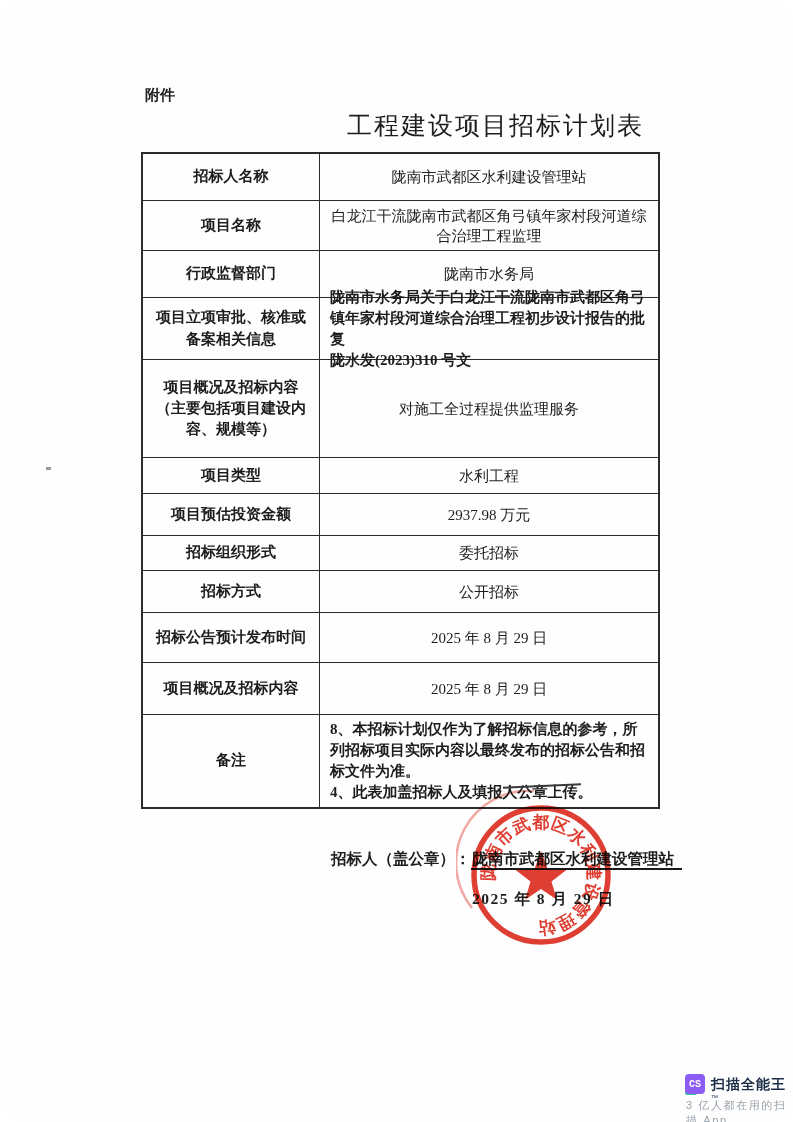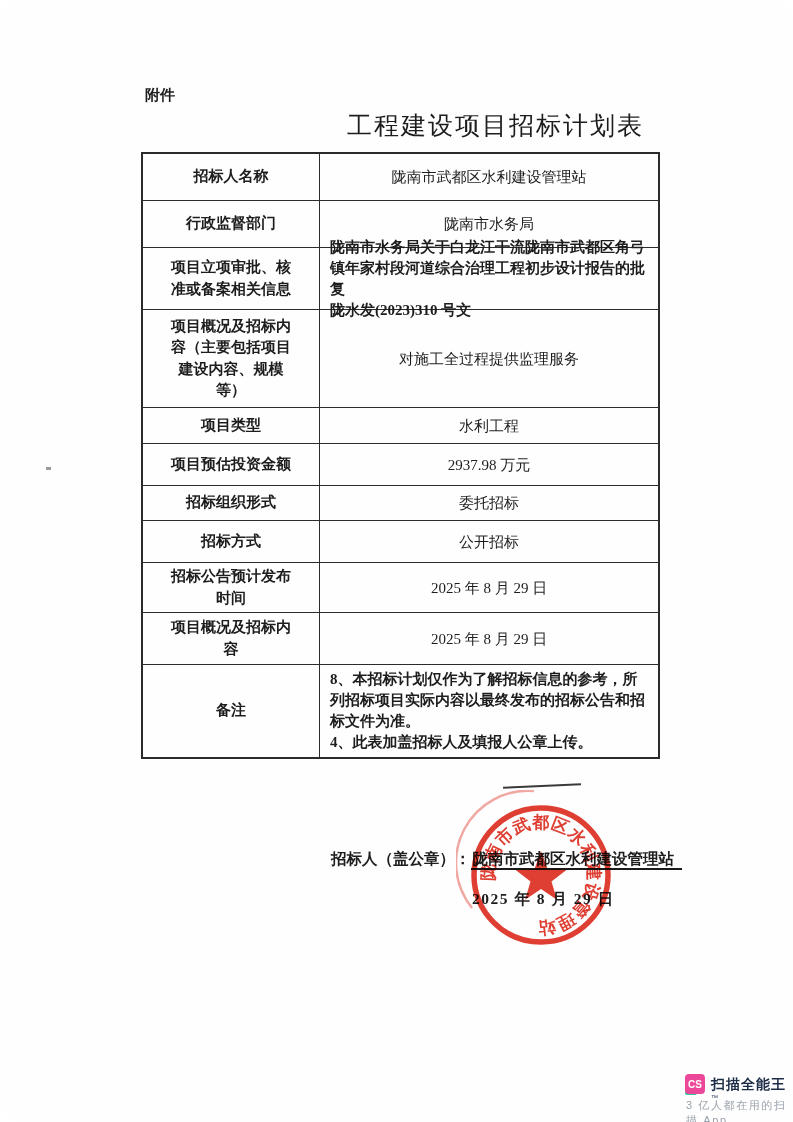--- a/index.html
+++ b/index.html
@@ -16,21 +16,21 @@
   }
   .bid-table {
     position:absolute; left:141px; top:152px; width:519px;
     border:2px solid var(--line);
   }
   .trow { display:flex; border-top:1.5px solid var(--line); }
   .trow:first-child { border-top:none; }
   .lcell {
     width:177px; flex:0 0 177px; border-right:1.5px solid var(--line);
     display:flex; align-items:center; justify-content:center; text-align:center;
-    font-size:15px; font-weight:600; line-height:1.42; padding:3px 23px;
+    font-size:15px; font-weight:600; line-height:1.42; padding:3px 8px;
   }
   .vcell {
     flex:1; display:flex; align-items:center; font-size:15px; font-weight:500;
     line-height:20px; padding:3px 10px; white-space:pre-line;
   }
   .v-center { justify-content:center; text-align:center; }
   .v-left { justify-content:flex-start; text-align:left; line-height:21px;font-weight:bold; }
   .h-r1{height:46px}.h-r2{height:50px}.h-r3{height:47px}.h-r4{height:62px}
   .h-r5{height:98px}.h-r6{height:36px}.h-r7{height:42px}.h-r8{height:35px}
   .h-r9{height:42px}.h-r10{height:50px}.h-r11{height:52px}.h-r12{height:93px}
@@ -49,22 +49,22 @@
   .speck { position:absolute; left:46px; top:467px; width:5px; height:3px; background:#9b9b9b; }
   .stamp { position:absolute; left:456px; top:790px; width:170px; height:170px;
     mix-blend-mode:multiply; opacity:.9; }
   .seal-ring-stroke { fill:none; stroke:var(--stamp-red); stroke-width:5.5px; }
   .seal-ghost { fill:none; stroke:var(--stamp-red); stroke-width:2.5px; opacity:.45; }
   .seal-star { fill:var(--stamp-red); }
   .seal-ch { font-family:"Liberation Serif", serif; font-weight:700; font-size:17px;
     fill:var(--stamp-red); text-anchor:middle; dominant-baseline:middle; }
   .wm-logo {
     position:absolute; left:685px; top:1074px; width:20px; height:20px;
-    background:#ec4899; border-radius:4px; color:#fff;
-    font-family:Liberation Sans, sans-serif; font-weight:700; font-size:10px;
+    background:#8b5cf6; border-radius:4px; color:#fff;
+    font-family:Liberation Mono, monospace; font-weight:700; font-size:10px;
     display:flex; align-items:center; justify-content:center; z-index:2;
   }
   .wm-logo-accent {
     position:absolute; left:685px; top:1091px; width:12px; height:4px;
     background:#2ec89a; border-radius:0 0 2px 2px; z-index:1;
   }
   .wm-name {
     position:absolute; left:711px; top:1076px; font-family:"Liberation Sans", sans-serif;
     font-weight:700; font-size:14px; color:#1b2c47; letter-spacing:1px;
   }
@@ -79,20 +79,24 @@
 
 <div class="page">
 
   <div class="attachment">附件</div>
   <div class="doc-title">工程建设项目招标计划表</div>
 
   <div class="bid-table">
     <div class="trow h-r1">
       <div class="lcell">招标人名称</div>
       <div class="vcell v-center">陇南市武都区水利建设管理站</div>
+    </div>
+    <div class="trow h-r2">
+      <div class="lcell">项目名称</div>
+      <div class="vcell v-center">白龙江干流陇南市武都区角弓镇年家村段河道综合治理工程监理</div>
     </div>
     <div class="trow h-r3">
       <div class="lcell">行政监督部门</div>
       <div class="vcell v-center">陇南市水务局</div>
     </div>
     <div class="trow h-r4">
       <div class="lcell">项目立项审批、核准或备案相关信息</div>
       <div class="vcell v-left">陇南市水务局关于白龙江干流陇南市武都区角弓镇年家村段河道综合治理工程初步设计报告的批复
 陇水发(2023)310 号文</div>
     </div>

